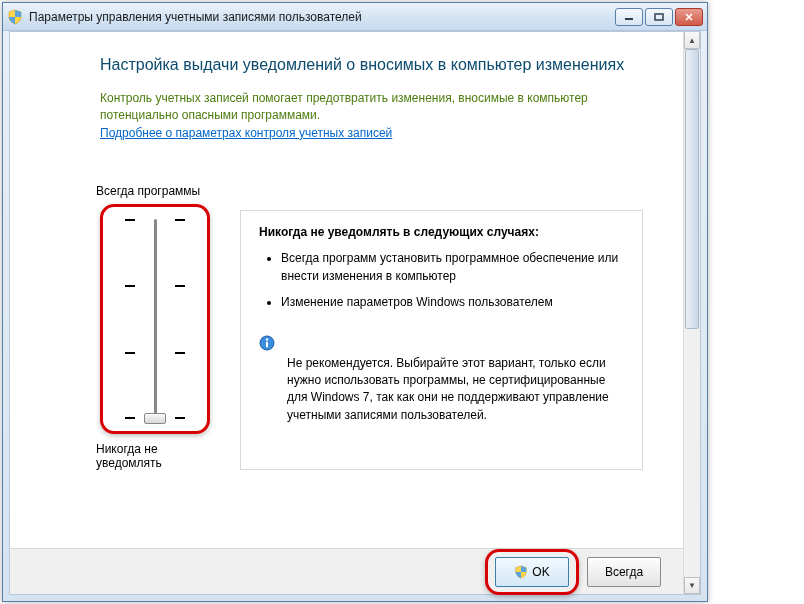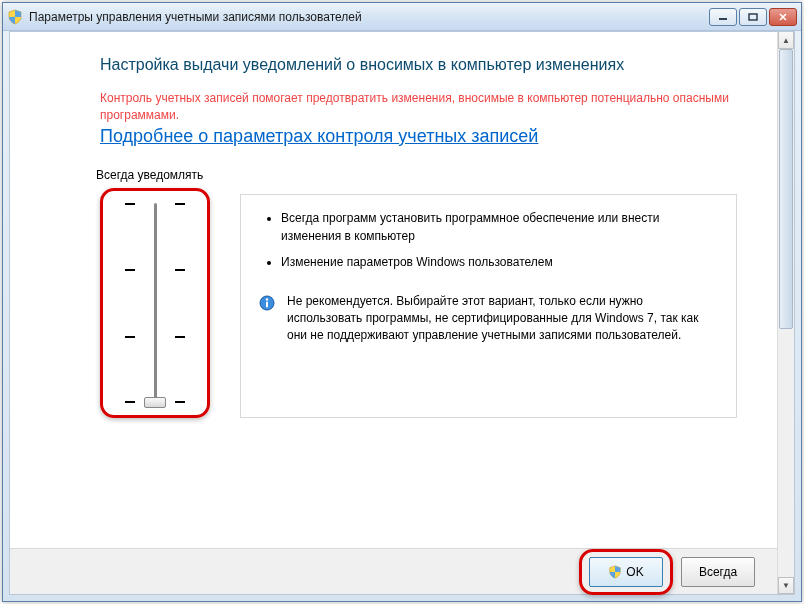--- a/index.html
+++ b/index.html
@@ -5,21 +5,21 @@
 * { box-sizing: border-box; margin: 0; padding: 0; }
 body {
   font-family: "Segoe UI", Tahoma, sans-serif;
   font-size: 12px;
   background: #fff;
   width: 804px;
   height: 604px;
   overflow: hidden;
 }
 .window {
-  width: 800px;
+  width: 706px;
   height: 600px;
   margin: 2px;
   border: 1px solid #5a7fa8;
   background: linear-gradient(to bottom, #e8f0f8 0%, #d5e3f1 100%);
   display: flex;
   flex-direction: column;
   box-shadow: 0 0 6px rgba(0,0,0,0.3);
 }
 .titlebar {
   height: 28px;
@@ -102,32 +102,32 @@
   border: 1px solid #a8b8c8;
   border-radius: 2px;
 }
 h1.page-title {
   color: #0c4a6e;
   font-size: 16px;
   font-weight: normal;
   margin-bottom: 16px;
 }
 .intro-text {
-  color: #ef4444;
+  color: #4d7c0f;
   font-size: 12px;
   line-height: 1.4;
   margin-bottom: 2px;
 }
 .help-link {
   color: #0066cc;
   text-decoration: underline;
-  font-size: 18px;
+  font-size: 12px;
   cursor: pointer;
   display: inline-block;
-  margin-bottom: 13px;
+  margin-bottom: 36px;
 }
 .main-row {
   display: flex;
   gap: 30px;
   margin-top: 8px;
 }
 .slider-col {
   width: 110px;
   flex-shrink: 0;
 }
@@ -207,20 +207,21 @@
 }
 .info-icon {
   width: 16px; height: 16px;
   flex-shrink: 0;
   margin-top: 2px;
 }
 .info-text {
   font-size: 12px;
   line-height: 1.45;
   color: #000;
+  margin-top: 22px;
 }
 .footer-bar {
   height: 46px;
   background: #f0f0f0;
   border-top: 1px solid #d8d8d8;
   display: flex;
   justify-content: flex-end;
   align-items: center;
   padding-right: 22px;
   gap: 8px;
@@ -289,21 +290,21 @@
   </div>
 
   <div class="content-area">
     <div class="scroll-content">
       <h1 class="page-title">Настройка выдачи уведомлений о вносимых в компьютер изменениях</h1>
       <p class="intro-text">Контроль учетных записей помогает предотвратить изменения, вносимые в компьютер потенциально опасными программами.</p>
       <a class="help-link">Подробнее о параметрах контроля учетных записей</a>
 
       <div class="main-row">
         <div class="slider-col">
-          <div class="slider-label-top">Всегда уведомлять</div>
+          <div class="slider-label-top">Всегда программы</div>
           <div class="slider-frame">
             <div class="slider-track-wrap">
               <div class="slider-track"></div>
               <div class="tick-row" style="top:0">
                   <span class="tick"></span>
                   <span class="tick"></span>
                 </div>
               <div class="tick-row" style="top:33.3%">
                   <span class="tick"></span>
                   <span class="tick"></span>
@@ -312,23 +313,25 @@
                   <span class="tick"></span>
                   <span class="tick"></span>
                 </div>
               <div class="tick-row" style="bottom:0">
                   <span class="tick"></span>
                   <span class="tick"></span>
                 </div>
               <div class="slider-thumb" style="bottom:-5px"></div>
             </div>
           </div>
+          <div class="slider-label-bottom">Никогда не уведомлять</div>
         </div>
 
         <div class="desc-col">
+          <div class="desc-title">Никогда не уведомлять в следующих случаях:</div>
           <ul>
             <li>Всегда программ установить программное обеспечение или внести изменения в компьютер</li>
             <li>Изменение параметров Windows пользователем</li>
           </ul>
           <div class="info-row">
             <span class="info-icon">
               <svg width="16" height="16" viewBox="0 0 16 16">
                 <circle cx="8" cy="8" r="7" fill="#3b8de0" stroke="#1a5aa0"></circle>
                 <circle cx="8" cy="4.5" r="1.2" fill="#fff"></circle>
                 <rect x="7" y="6.5" width="2" height="6" rx="1" fill="#fff"></rect>

